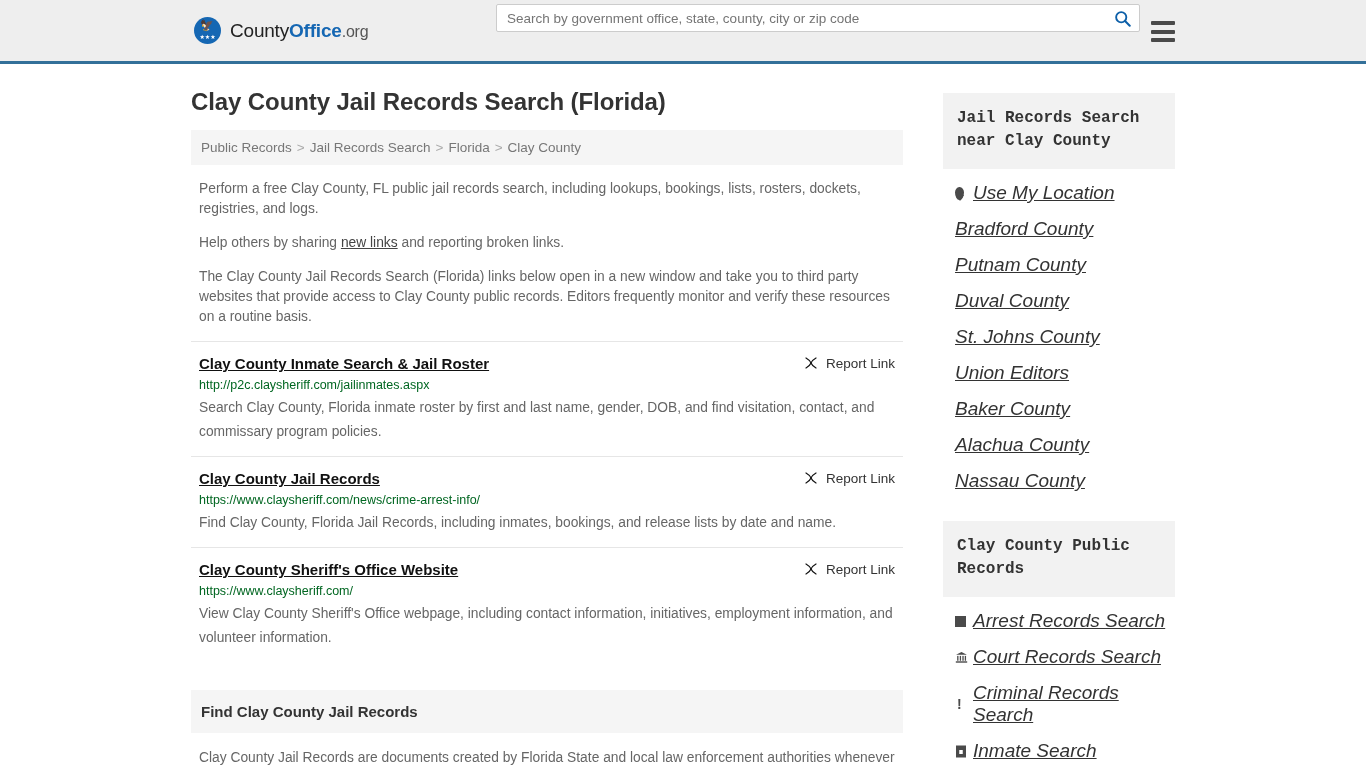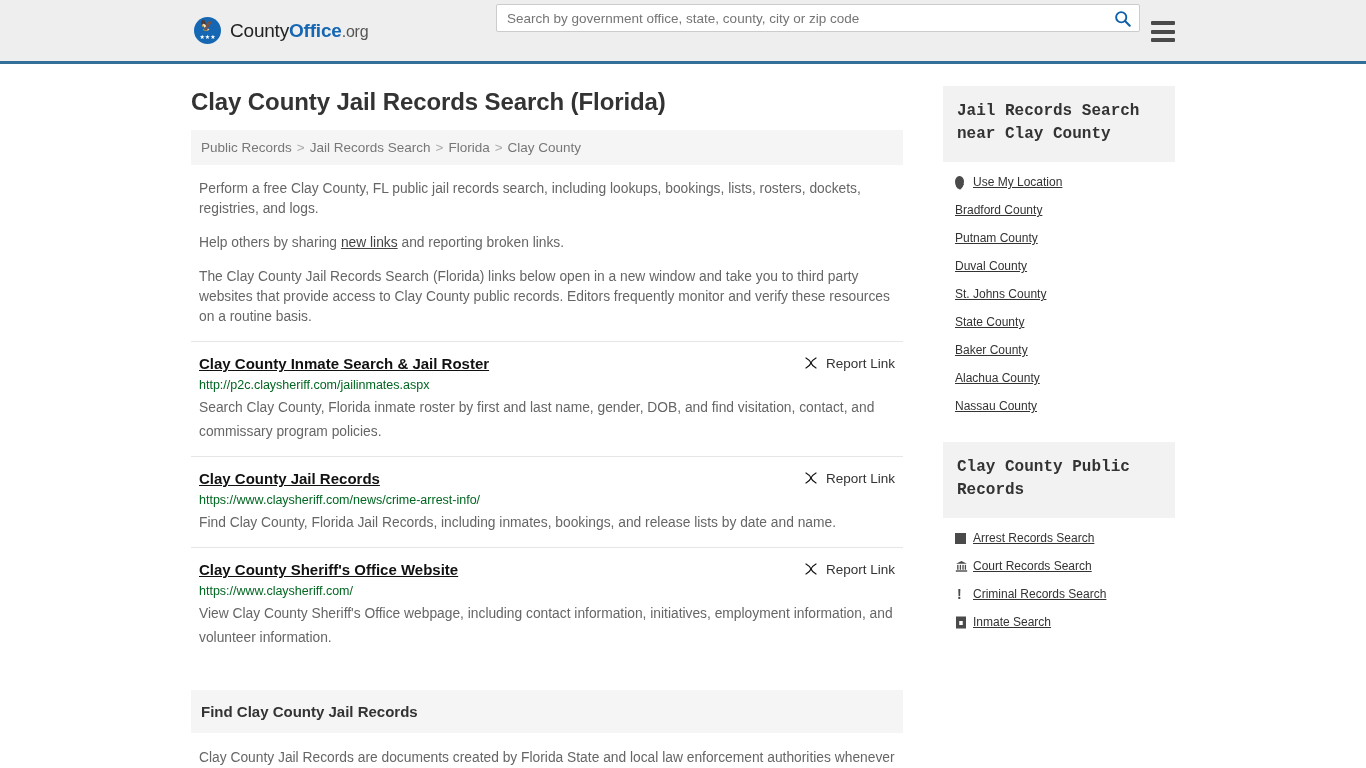--- a/index.html
+++ b/index.html
@@ -123,21 +123,21 @@
   
   .page {
     width: 1366px;
     padding: 0;
     position: relative;
   }
   .container {
     width: 984px;
     margin: 0 auto;
     display: flex;
-    align-items: flex-start;
+    align-items: flex-end;
   }
   .main-col { width: 712px; flex: 0 0 712px; }
   .side-col { width: 232px; flex: 0 0 232px; margin-left: 40px; }
 
   h1.page-title {
     font-size: 24px;
     font-weight: bold;
     color: #333333;
     margin: 24px 0 14px 0;
     letter-spacing: -0.1px;
@@ -262,21 +262,22 @@
     flex: 0 0 18px;
     display: flex;
     align-items: center;
     justify-content: flex-start;
     color: #4a4a4a;
   }
   .side-list li a {
     color: #333333;
     text-decoration: underline;
     cursor: pointer;
-    font-size: 12px;
+    font-size: 19px;
+    font-style: italic;
   }
   .side-list li.no-icon { padding-left: 12px; }
 
   .pin {
     width: 9px; height: 13px;
     background: #4a4a4a;
     border-radius: 50% 50% 50% 50% / 45% 45% 60% 60%;
     position: relative;
   }
   .pin:after {
@@ -414,21 +415,21 @@
         <li class="no-icon">
           <a>Putnam County</a>
         </li>
         <li class="no-icon">
           <a>Duval County</a>
         </li>
         <li class="no-icon">
           <a>St. Johns County</a>
         </li>
         <li class="no-icon">
-          <a>State County</a>
+          <a>Union Editors</a>
         </li>
         <li class="no-icon">
           <a>Baker County</a>
         </li>
         <li class="no-icon">
           <a>Alachua County</a>
         </li>
         <li class="no-icon">
           <a>Nassau County</a>
         </li>

